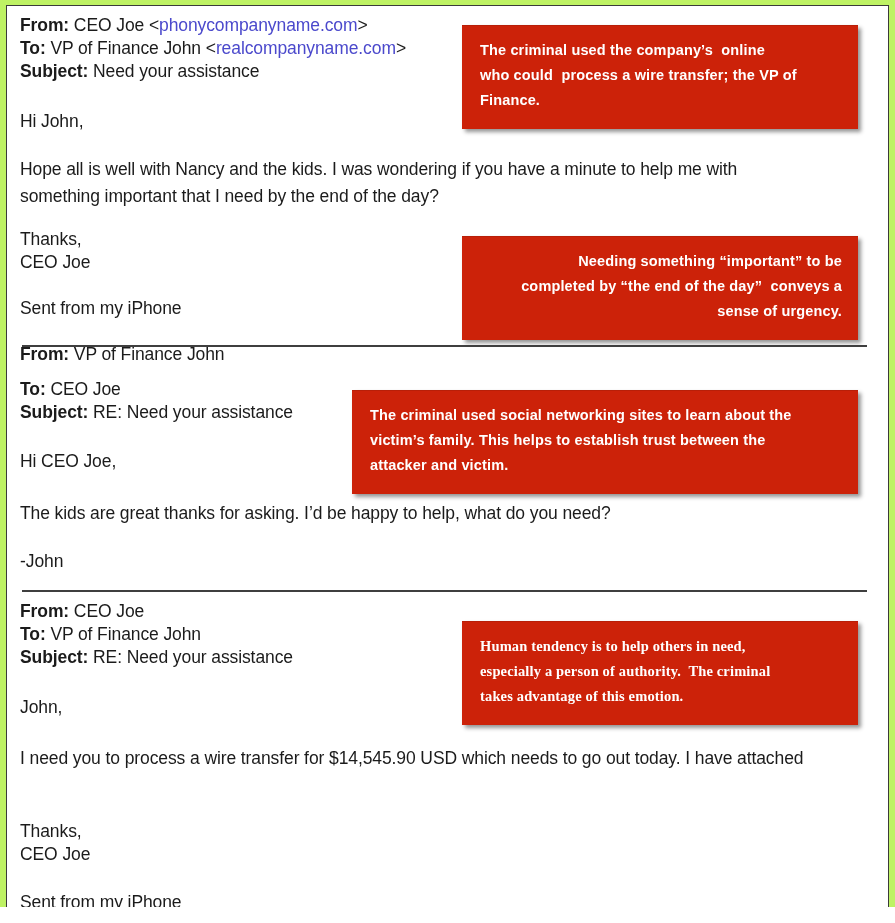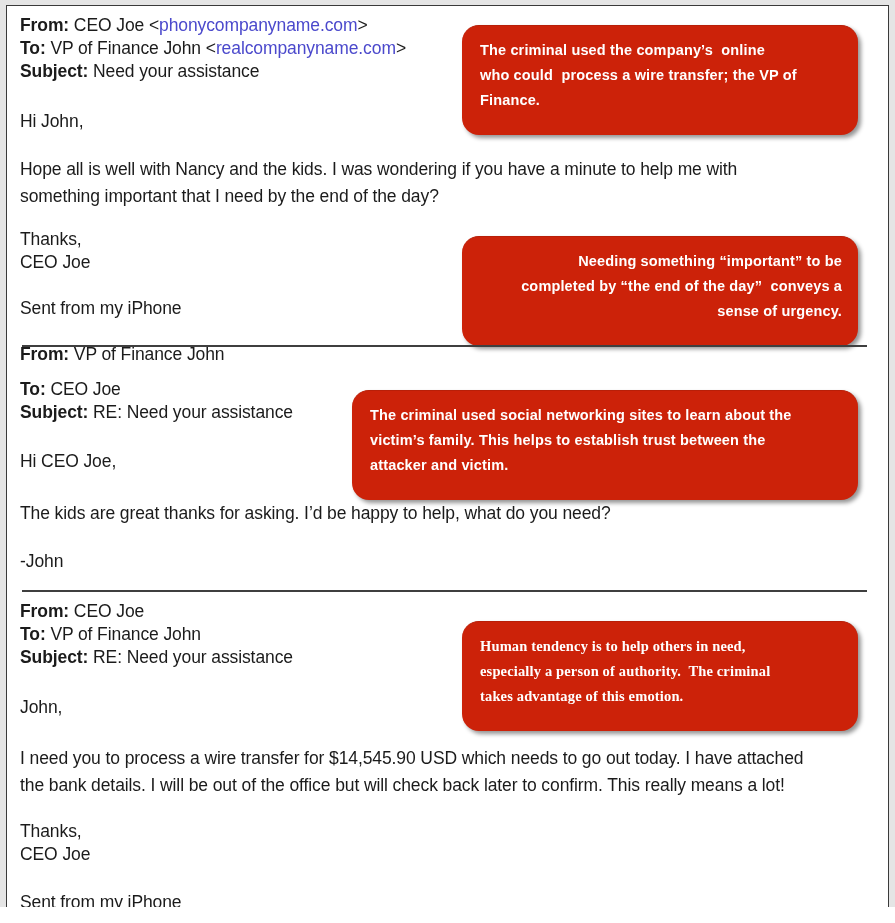--- a/index.html
+++ b/index.html
@@ -7,21 +7,21 @@
     padding: 0;
     background: #ffffff;
   }
   body {
     font-family: "Liberation Sans", sans-serif;
   }
   #page {
     position: relative;
     width: 895px;
     height: 907px;
-    background: #e5e5e5;
+    background: #bef264;
     box-sizing: border-box;
     overflow: hidden;
   }
   
   .page-frame {
     position: absolute;
     left: 6px;
     top: 5px;
     width: 883px;
     height: 913px;
@@ -67,24 +67,23 @@
   
   .callout {
     position: absolute;
     background: #cc2209;
     color: #ffffff;
     font-weight: bold;
     font-size: 14.5px;
     line-height: 25px;
     letter-spacing: 0.15px;
     box-sizing: border-box;
-    padding: 12px 16px 22px 18px;
+    padding: 12px 16px 16px 18px;
     box-shadow: 3px 3px 4px rgba(0,0,0,0.42);
     border-top: 1px solid #b81f08;
-    border-radius: 17px;
   }
   .callout div {
     white-space: pre;
   }
 </style>
 </head>
 <body>
 
 <div id="page">
   <div class="page-frame"></div>
@@ -143,21 +142,20 @@
 
     <div class="email-line" style="left:20px; top:600px;"><b>From:</b><span> </span><span>CEO Joe</span></div>
 
     <div class="email-line" style="left:20px; top:623px;"><b>To:</b><span> </span><span>VP of Finance John</span></div>
 
     <div class="email-line" style="left:20px; top:646px;"><b>Subject:</b><span> </span><span>RE: Need your assistance</span></div>
 
     <div class="email-line" style="left:20px; top:696px;">John,</div>
 
     <div class="para" style="left:20px; top:745px; width:850px;">I need you to process a wire transfer for $14,545.90 USD which needs to go out today. I have attached</div>
-    <div class="para" style="left:20px; top:772px; width:850px;">the bank details. I will be out of the office but will check back later to confirm. This really means a lot!</div>
 
     <div class="email-line" style="left:20px; top:820px;">Thanks,</div>
     <div class="email-line" style="left:20px; top:843px;">CEO Joe</div>
 
     <div class="email-line" style="left:20px; top:891px;">Sent from my iPhone</div>
 
     <div class="callout" style="left:462px; top:621px; width:396px;font-family:Liberation Serif, serif;">
       <div>Human tendency is to help others in need,</div>
       <div>especially a person of authority.  The criminal</div>
       <div>takes advantage of this emotion.</div>

